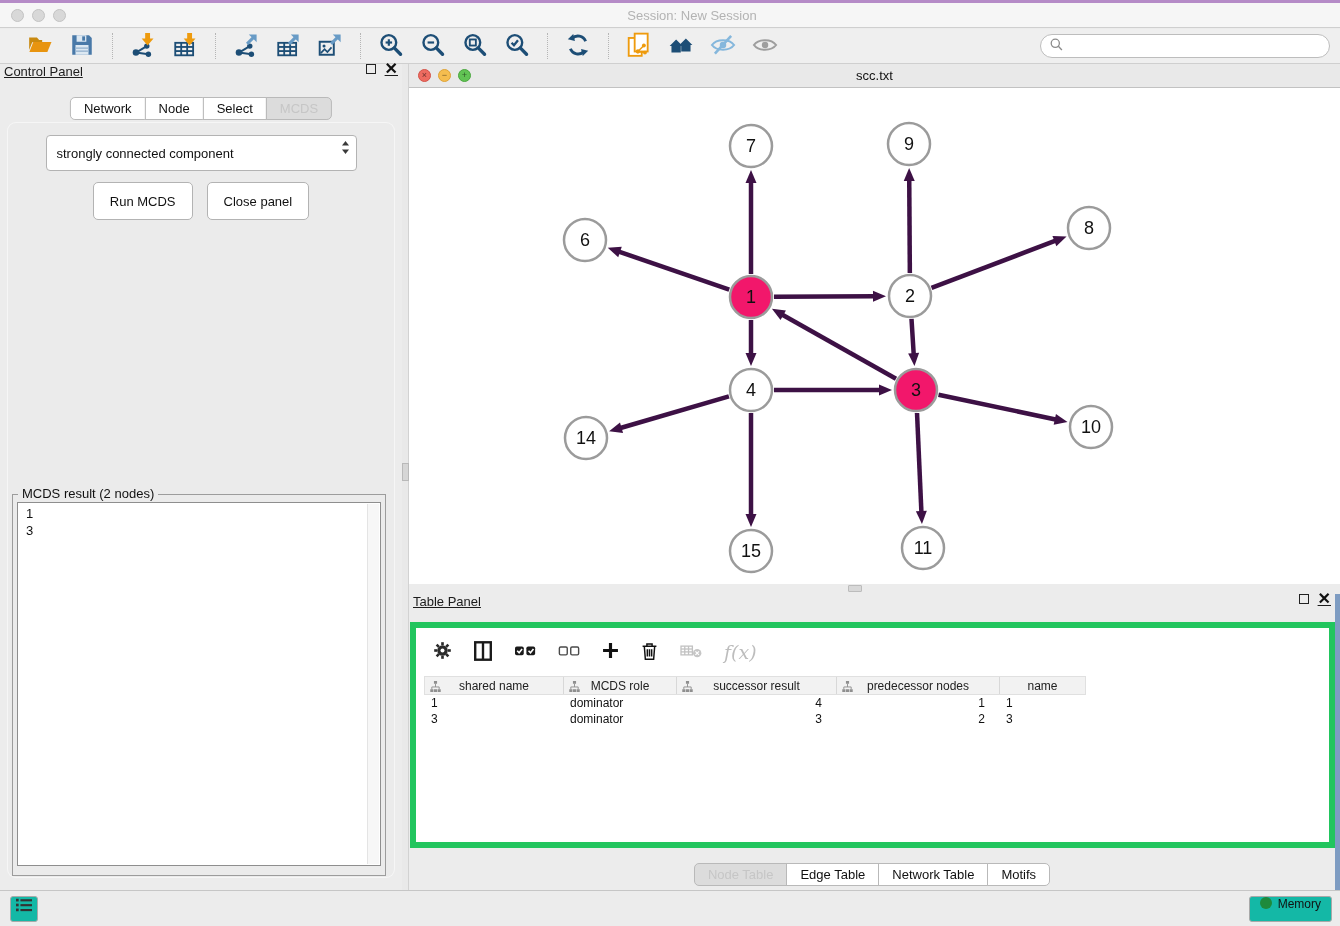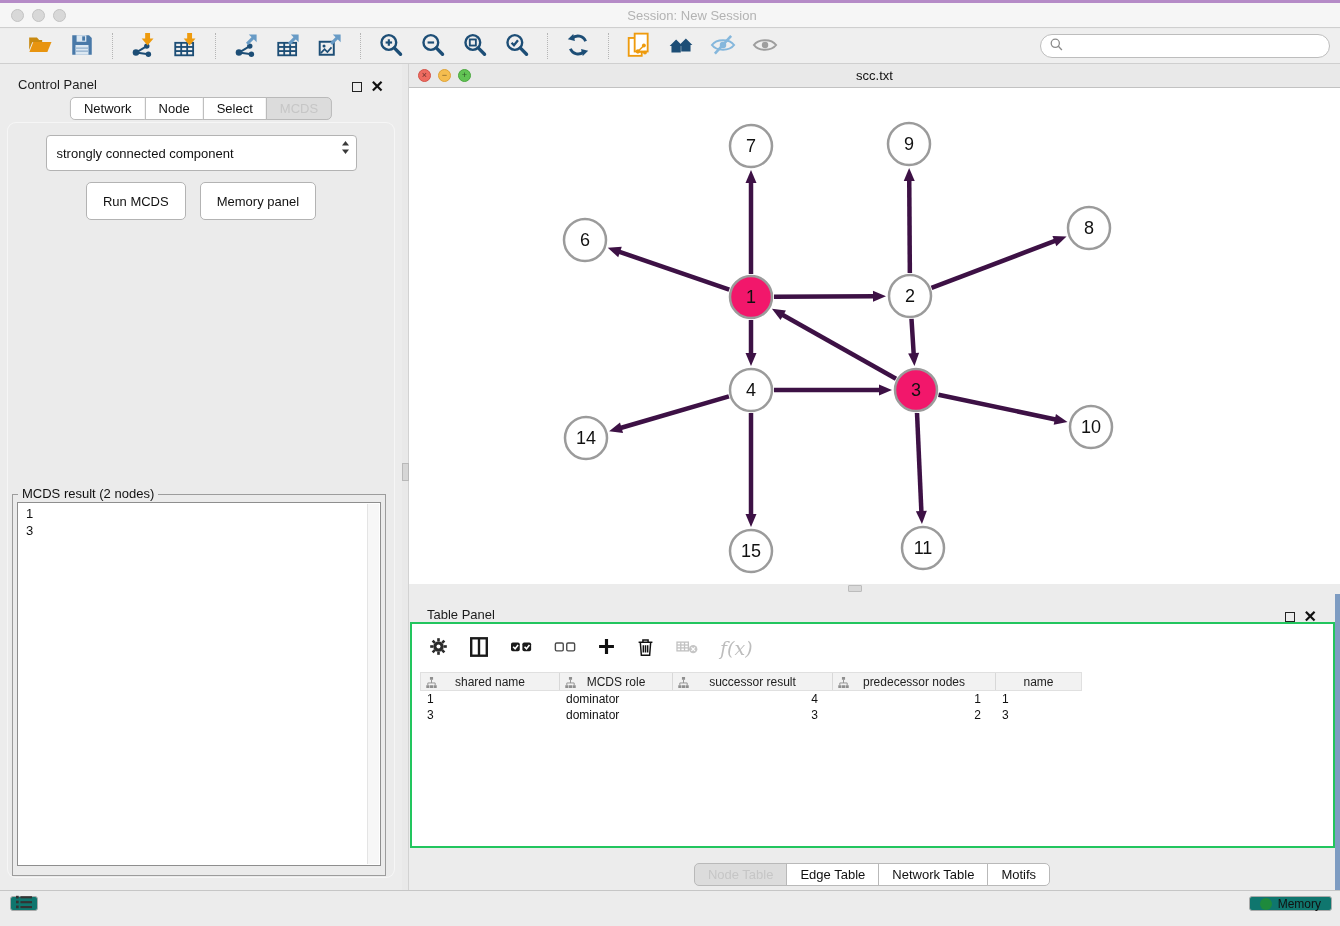--- a/index.html
+++ b/index.html
@@ -26,21 +26,21 @@
   .tb-group { display:flex; align-items:center; gap:4px; padding:0 11px; height:26px; }
   .tb-group + .tb-group { border-left:1px dotted #b5b5b5; }
   .tb-btn { width:38px; height:30px; display:flex; align-items:center; justify-content:center;
             background:none; border:none; cursor:default; }
   .search-wrap { margin-left:auto; width:290px; height:24px; background:#fff; border:1px solid #bdbdbd;
                  border-radius:13px; display:flex; align-items:center; padding:0 9px; gap:6px; }
   .search-wrap input { border:none; outline:none; flex:1; font-size:13px; font-family:inherit; background:transparent; }
 
   
   #control-panel { position:absolute; left:0; top:64px; width:402px; height:826px; background:#ececec; }
-  .panel-header { height:28px; display:flex; align-items:flex-end; padding:0 18px; font-size:13px; color:#1c1c1c; }
+  .panel-header { height:28px; display:flex; align-items:flex-start; padding:0 4px; font-size:13px; color:#1c1c1c;text-decoration:underline; }
   .panel-header .hdr-icons { margin-left:auto; display:flex; align-items:center; gap:9px; }
   .float-box { width:10px; height:10px; border:1.6px solid #222; display:inline-block; }
   .close-x { font-size:16px; font-weight:bold; color:#111; line-height:10px; }
   .tab-strip { display:flex; }
   #cp-tabs { position:absolute; top:33px; left:50%; transform:translateX(-50%); }
   .ui-tab { padding:3px 13px; font-size:13px; background:#fff; border:1px solid #b9b9b9; color:#111;
             margin-left:-1px; cursor:default; font-family:inherit; }
   .ui-tab:first-child { border-radius:5px 0 0 5px; margin-left:0; }
   .ui-tab:last-child { border-radius:0 5px 5px 0; }
   .ui-tab.selected { background:#dcdcdc; color:#c6c6c6; }
@@ -73,40 +73,40 @@
   .net-title { text-align:center; line-height:24px; font-size:13px; color:#111; }
   #net-canvas { position:absolute; top:24px; left:0; right:0; bottom:0; background:#fff; }
 
   
   #h-splitter { position:absolute; left:409px; top:584px; right:0; height:10px; background:#ececec; }
   #h-splitter .grip { position:absolute; left:439px; top:1px; width:14px; height:7px; background:#d8d8d8; border:1px solid #bcbcbc; border-radius:1px; }
 
   
   #table-panel { position:absolute; left:409px; top:594px; right:0; height:296px; background:#ececec;
                  border-right:5px solid #7e9cc2; }
-  .table-container { position:absolute; left:1px; right:0; top:28px; bottom:42px; background:#fff; border:2px solid #22c55e; }
+  .table-container { position:absolute; left:1px; right:0; top:28px; bottom:42px; background:#fff; border:6px solid #22c55e; }
   #tt-icons { height:48px; display:flex; align-items:center; padding-left:16px; gap:19px; }
   .tt-btn { background:none; border:none; display:flex; align-items:center; justify-content:center; cursor:default; }
   .fx { font-family:"DejaVu Serif",serif; font-style:italic; font-size:19px; color:#bdbdbd; }
   #tbl-header { display:flex; margin-left:8px; height:19px; background:#f2f2f2; border:1px solid #e0e0e0; width:662px; }
   .th-cell { position:relative; display:flex; align-items:center; justify-content:center; font-size:12px; color:#222;
              border-right:1px solid #d8d8d8; gap:5px; }
   .th-cell:last-child { border-right:none; }
   .th-cell .tree { position:absolute; left:5px; top:4px; }
   #tbl-rows { margin-left:8px; }
   .t-row { display:flex; height:16px; }
   .t-cell { font-size:12px; color:#111; line-height:16px; overflow:hidden; }
   .t-cell.left { text-align:left; padding-left:7px; }
   .t-cell.right { text-align:right; padding-right:14px; }
   #bottom-tabs { position:absolute; left:0; right:0; bottom:4px; display:flex; justify-content:center; }
 
   
   #statusbar { position:absolute; left:0; right:0; bottom:0; height:36px; background:#ececec; border-top:1px solid #c6c6c6; }
-  .status-btn { position:absolute; top:5px; height:15px; background:#0f766e; border:1px solid #a9a9a9; border-radius:3px;
-                display:flex; align-items:center; justify-content:center; cursor:default; font-family:inherit; }
+  .status-btn { position:absolute; top:5px; height:26px; background:#14b8a6; border:1px solid #a9a9a9; border-radius:3px;
+                display:flex; justify-content:center; cursor:default; font-family:inherit; }
   #list-btn { left:10px; width:28px; }
   #memory-btn { right:8px; padding:0 10px; gap:6px; font-size:12px; color:#111; }
   .green-dot { width:12px; height:12px; border-radius:50%; background:#1e8a3c; display:inline-block; }
 </style>
 </head>
 <body>
 
 <div id="app">
 
   <div id="desktop-strip"></div>
@@ -323,21 +323,21 @@
         <span>strongly connected component</span>
         <span class="stepper">
           <svg width="9" height="15" viewBox="0 0 9 15">
               <path d="M4.5 1 8 5.4H1z" fill="#3a3a3a"></path>
               <path d="M4.5 14 1 9.6h7z" fill="#3a3a3a"></path>
             </svg>
         </span>
       </div>
       <div class="btn-row">
         <button class="mac-btn">Run MCDS</button>
-        <button class="mac-btn">Memory panel</button>
+        <button class="mac-btn">Close panel</button>
       </div>
       <div class="result-box">
         <span class="result-legend">MCDS result (2 nodes)</span>
         <div class="result-text-wrap">
           <div class="result-text" id="mcds-result-text">1
 3</div>
           <div class="result-scroll"></div>
         </div>
       </div>
     </div>

